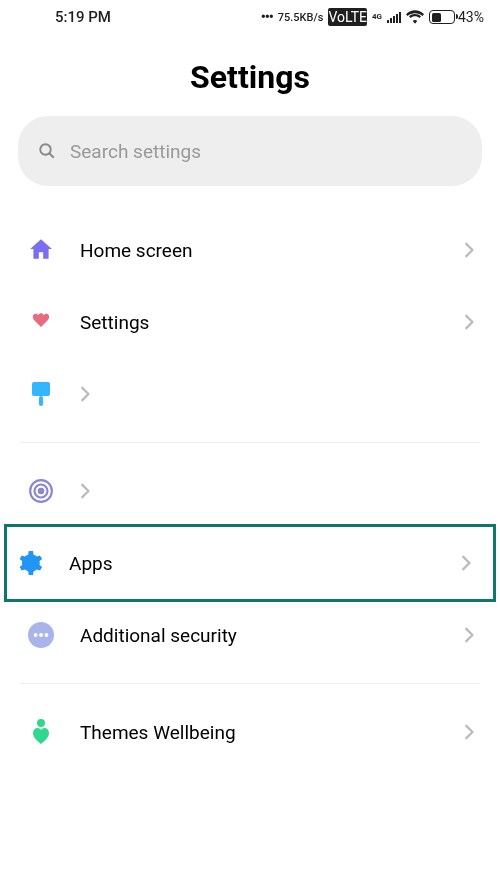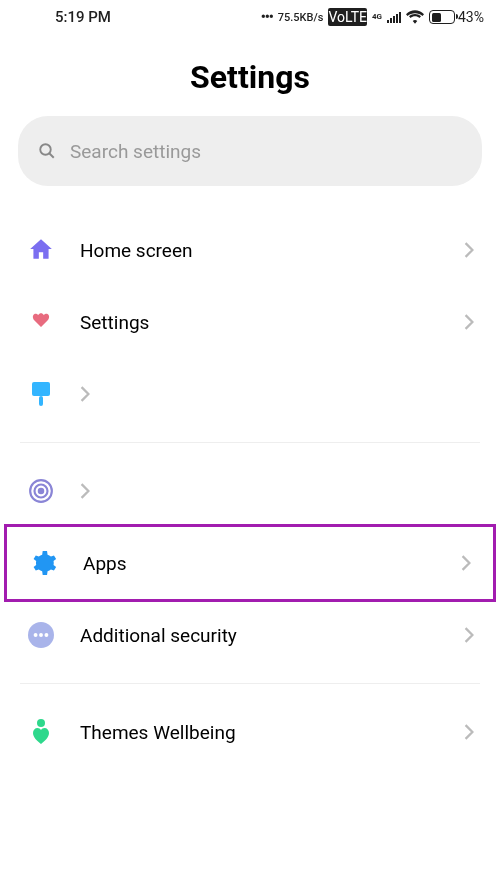--- a/index.html
+++ b/index.html
@@ -101,23 +101,23 @@
     .chevron {
       color: #bbb;
       flex-shrink: 0;
     }
     .divider {
       height: 1px;
       background: #eee;
       margin: 12px 20px;
     }
     .highlight {
-      border: 3px solid #a21caf;
+      border: 3px solid #0f766e;
       margin: -3px 4px;
-      padding-left: 22px;
+      padding-left: 8px;
       padding-right: 22px;
     }
     .signal-bars {
       display: inline-flex;
       align-items: flex-end;
       gap: 1px;
       height: 12px;
     }
     .signal-bars span {
       width: 2px;

